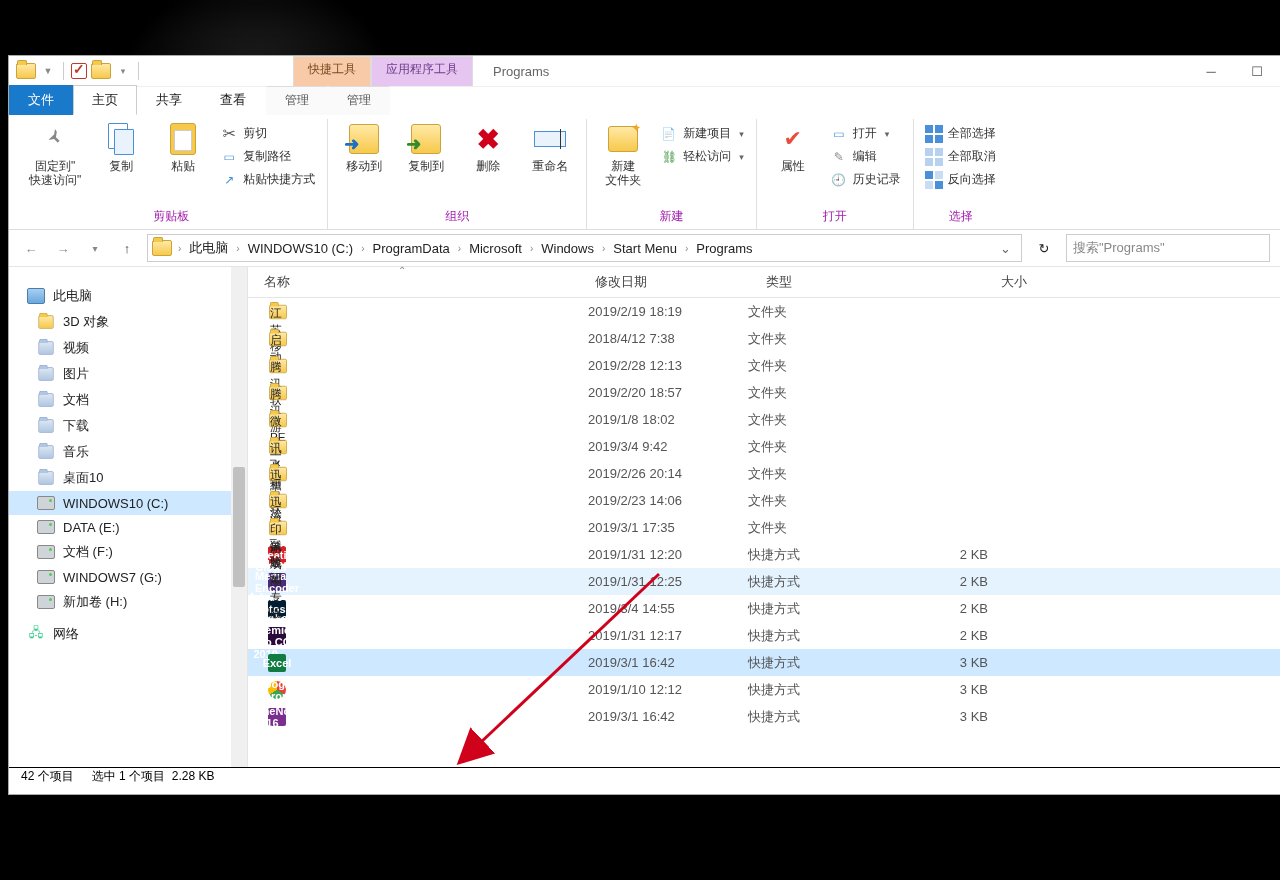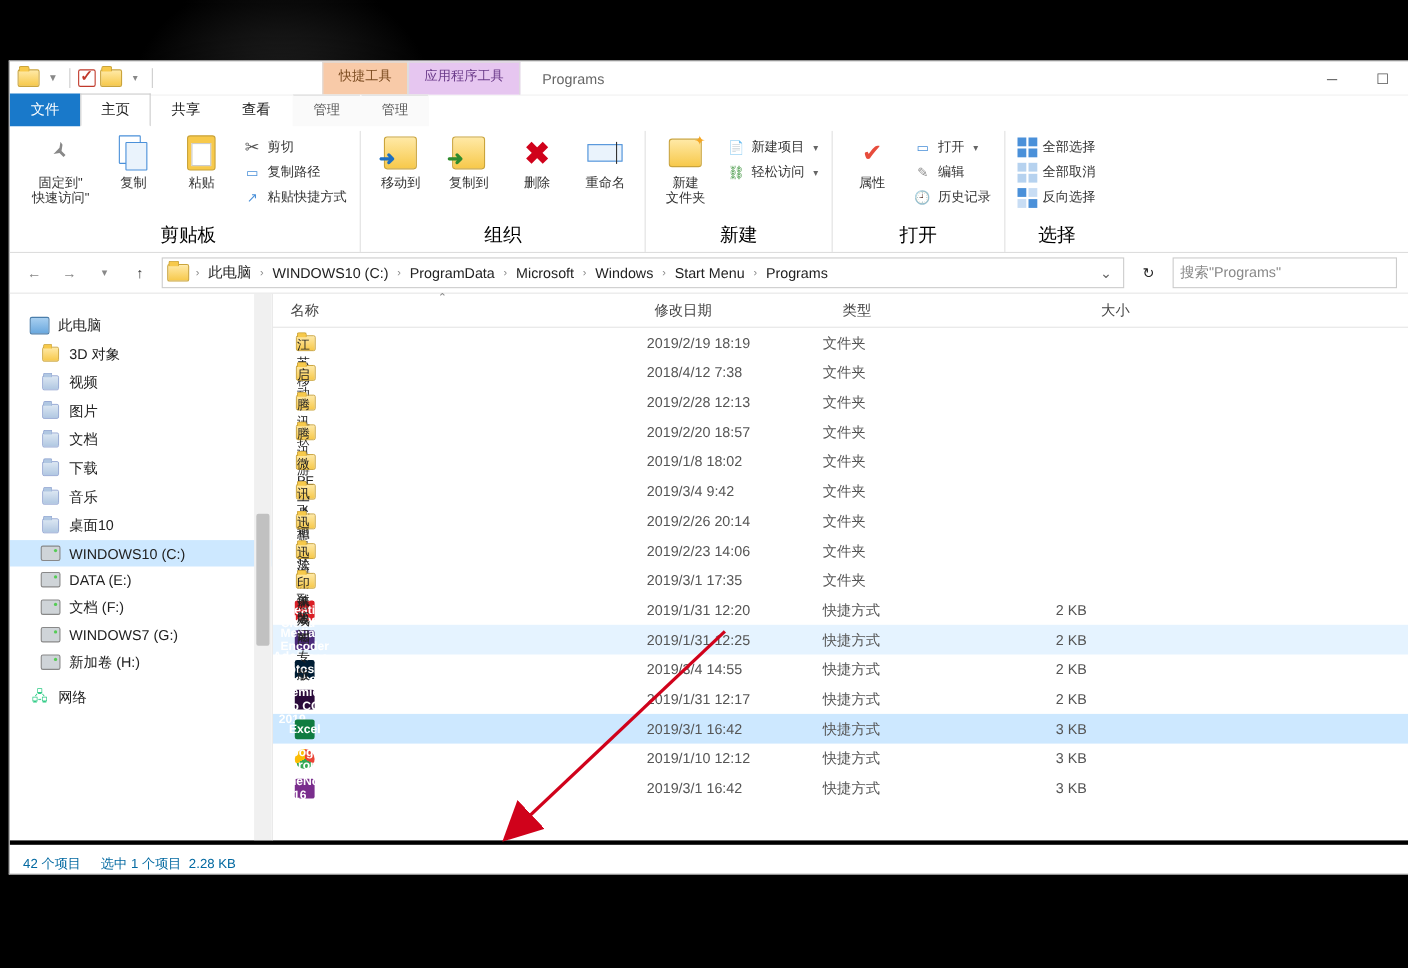--- a/index.html
+++ b/index.html
@@ -22,21 +22,21 @@
 .win-btn{width:46px;height:30px;display:flex;align-items:center;justify-content:center;color:#555}
 .tabsrow{height:28px;display:flex;align-items:flex-end;background:#fff}
 .maintab{padding:5px 18px;font-size:13px;border:1px solid transparent;cursor:default}
 .maintab.file{background:#1979ca;color:#fff}
 .maintab.active{border:1px solid #ccc;border-bottom-color:#fff;background:#fff}
 .maintab.sub{border-top:1px solid #ddd;background:#fafafa;font-size:12px;color:#555}
 .ribbon{height:110px;background:#fff;border-bottom:1px solid #ddd;display:flex;padding:4px 6px 0;gap:0}
 .rgroup{display:flex;flex-direction:column;align-items:center;padding:0 8px;border-right:1px solid #e0e0e0}
 .rgroup:last-child{border-right:none}
 .rgroup .row{display:flex;align-items:flex-start;gap:6px;flex:1}
-.rgroup .glabel{font-size:17px;color:#000000;padding:2px 0 4px}
+.rgroup .glabel{font-size:12px;color:#a21caf;padding:2px 0 4px}
 .bigbtn{display:flex;flex-direction:column;align-items:center;gap:4px;padding:4px 6px;min-width:44px}
 .bigbtn .ico{width:32px;height:32px;display:flex;align-items:center;justify-content:center}
 .bigbtn .lbl{font-size:12px;text-align:center;line-height:14px;color:#333}
 .small-list{display:flex;flex-direction:column;gap:2px;padding-top:4px}
 .smallbtn{display:flex;align-items:center;gap:6px;font-size:12px;padding:2px 4px;color:#333}
 .smallbtn .sico{width:16px;height:16px;display:flex;align-items:center;justify-content:center}
 .pin-ico{width:22px;height:22px;color:#888}
 .copy-ico{width:26px;height:32px;position:relative}
 .copy-ico:before,.copy-ico:after{content:"";position:absolute;width:18px;height:24px;background:#fff;border:1px solid #4a90d9;border-radius:1px}
 .copy-ico:before{left:0;top:0}
@@ -85,21 +85,21 @@
 .sort-ind{position:absolute;left:150px;top:-2px;color:#888;font-size:10px}
 .filelist{flex:1;overflow:hidden}
 .filerow{height:27px;display:flex;align-items:center;font-size:13px}
 .filerow.hover{background:#e5f3ff}
 .filerow.selected{background:#cde8ff}
 .filerow .fname{width:310px;padding-left:20px;display:flex;align-items:center;gap:8px}
 .filerow .fdate{width:150px;padding-left:10px;color:#555}
 .filerow .ftype{width:150px;padding-left:10px;color:#555}
 .filerow .fsize{width:90px;text-align:right;color:#555;padding-right:10px}
 .fico{width:18px;height:18px;display:flex;align-items:center;justify-content:center;font-size:11px;font-weight:bold;color:#fff;border-radius:2px;flex-shrink:0}
-.statusbar{height:26px;border-top:4px solid #000000;display:flex;align-items:flex-end;gap:18px;padding:0 12px;font-size:12px;color:#0369a1;background:#fff}
+.statusbar{height:26px;border-top:1px solid #000000;display:flex;align-items:flex-start;gap:18px;padding:0 12px;font-size:12px;color:#000000;background:#fff}
 .red-arrow{position:absolute;pointer-events:none}
 .watermark{position:absolute;right:18px;bottom:18px;text-align:right;color:#fff}
 .watermark .big{font-size:28px;font-weight:bold;letter-spacing:1px}
 .watermark .big .ck{color:#e03;}
 .watermark .small{font-size:13px;letter-spacing:3px;color:#ddd}
 </style>
 </head>
 <body>
 
 <div class="desktop">

